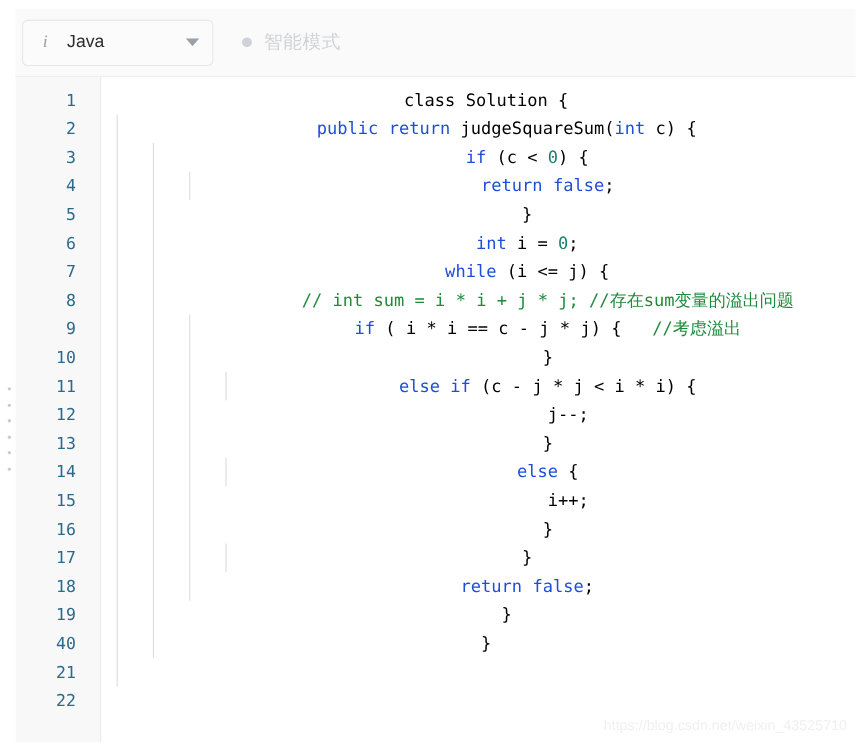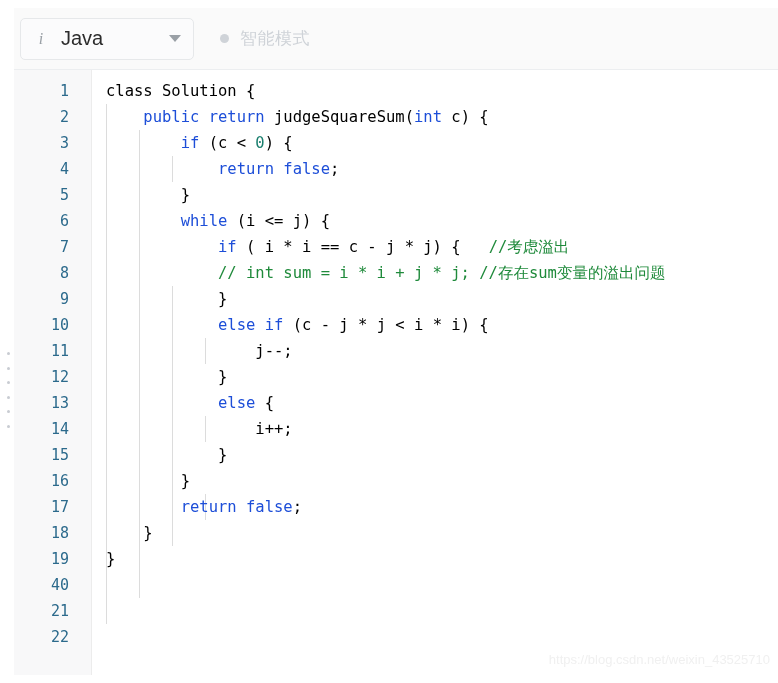--- a/index.html
+++ b/index.html
@@ -71,21 +71,21 @@
   .info-icon {
     font-family: "Liberation Serif", serif;
     font-style: italic;
     font-size: 16px;
     color: #9aa0a6;
     width: 16px;
     text-align: center;
     flex: none;
   }
   .lang-label {
-    font-size: 20px;
+    font-size: 16px;
     color: #2c2c2c;
     margin-left: 12px;
     flex: 1 1 auto;
     font-family: "Liberation Sans", sans-serif;
   }
   .chevron-down {
     width: 0;
     height: 0;
     border-left: 6px solid transparent;
     border-right: 6px solid transparent;
@@ -140,20 +140,21 @@
     font-family: "DejaVu Sans Mono", monospace;
     font-size: 15px;
     color: #2c6a8c;
     box-sizing: border-box;
   }
   .code-scroll {
     flex: 1 1 auto;
     position: relative;
     padding-top: 8px;
     overflow: hidden;
+    text-align: center;
   }
   .code-line {
     position: relative;
     height: 26px;
     line-height: 26px;
     white-space: pre;
     font-family: "DejaVu Sans Mono", monospace;
     font-size: 15.5px;
     color: #000000;
     padding-left: 14px;
@@ -248,23 +249,24 @@
           <div class="guide" style="left: 113px; top: 268px; height: 26px;"></div>
           <div class="guide" style="left: 113px; top: 346px; height: 26px;"></div>
           <div class="guide" style="left: 113px; top: 424px; height: 26px;"></div>
         </div>
       <div id="code-lines">
           <div class="code-line"><span class="tk-plain">class</span><span class="tk-plain"> Solution {</span></div>
           <div class="code-line"><span>    </span><span class="tk-key">public</span><span class="tk-plain"> </span><span class="tk-key">return</span><span class="tk-plain"> judgeSquareSum(</span><span class="tk-key">int</span><span class="tk-plain"> c) {</span></div>
           <div class="code-line"><span>        </span><span class="tk-key">if</span><span class="tk-plain"> (c &lt; </span><span class="tk-num">0</span><span class="tk-plain">) {</span></div>
           <div class="code-line"><span>            </span><span class="tk-key">return</span><span class="tk-plain"> </span><span class="tk-key">false</span><span class="tk-plain">;</span></div>
           <div class="code-line"><span>        </span><span class="tk-plain">}</span></div>
+          <div class="code-line"><span>        </span><span class="tk-key">int</span><span class="tk-plain"> i = </span><span class="tk-num">0</span><span class="tk-plain">;</span></div>
           <div class="code-line"><span>        </span><span class="tk-key">while</span><span class="tk-plain"> (i &lt;= j) {</span></div>
+          <div class="code-line"><span>            </span><span class="tk-cmt">// int sum = i * i + j * j; //</span><span class="tk-cmt-cn">存在</span><span class="tk-cmt">sum</span><span class="tk-cmt-cn">变量的溢出问题</span></div>
           <div class="code-line"><span>            </span><span class="tk-key">if</span><span class="tk-plain"> ( i * i == c - j * j) {   </span><span class="tk-cmt">//</span><span class="tk-cmt-cn">考虑溢出</span></div>
-          <div class="code-line"><span>            </span><span class="tk-cmt">// int sum = i * i + j * j; //</span><span class="tk-cmt-cn">存在</span><span class="tk-cmt">sum</span><span class="tk-cmt-cn">变量的溢出问题</span></div>
           <div class="code-line"><span>            </span><span class="tk-plain">}</span></div>
           <div class="code-line"><span>            </span><span class="tk-key">else</span><span class="tk-plain"> </span><span class="tk-key">if</span><span class="tk-plain"> (c - j * j &lt; i * i) {</span></div>
           <div class="code-line"><span>                </span><span class="tk-plain">j--;</span></div>
           <div class="code-line"><span>            </span><span class="tk-plain">}</span></div>
           <div class="code-line"><span>            </span><span class="tk-key">else</span><span class="tk-plain"> {</span></div>
           <div class="code-line"><span>                </span><span class="tk-plain">i++;</span></div>
           <div class="code-line"><span>            </span><span class="tk-plain">}</span></div>
           <div class="code-line"><span>        </span><span class="tk-plain">}</span></div>
           <div class="code-line"><span>        </span><span class="tk-key">return</span><span class="tk-plain"> </span><span class="tk-key">false</span><span class="tk-plain">;</span></div>
           <div class="code-line"><span>    </span><span class="tk-plain">}</span></div>

